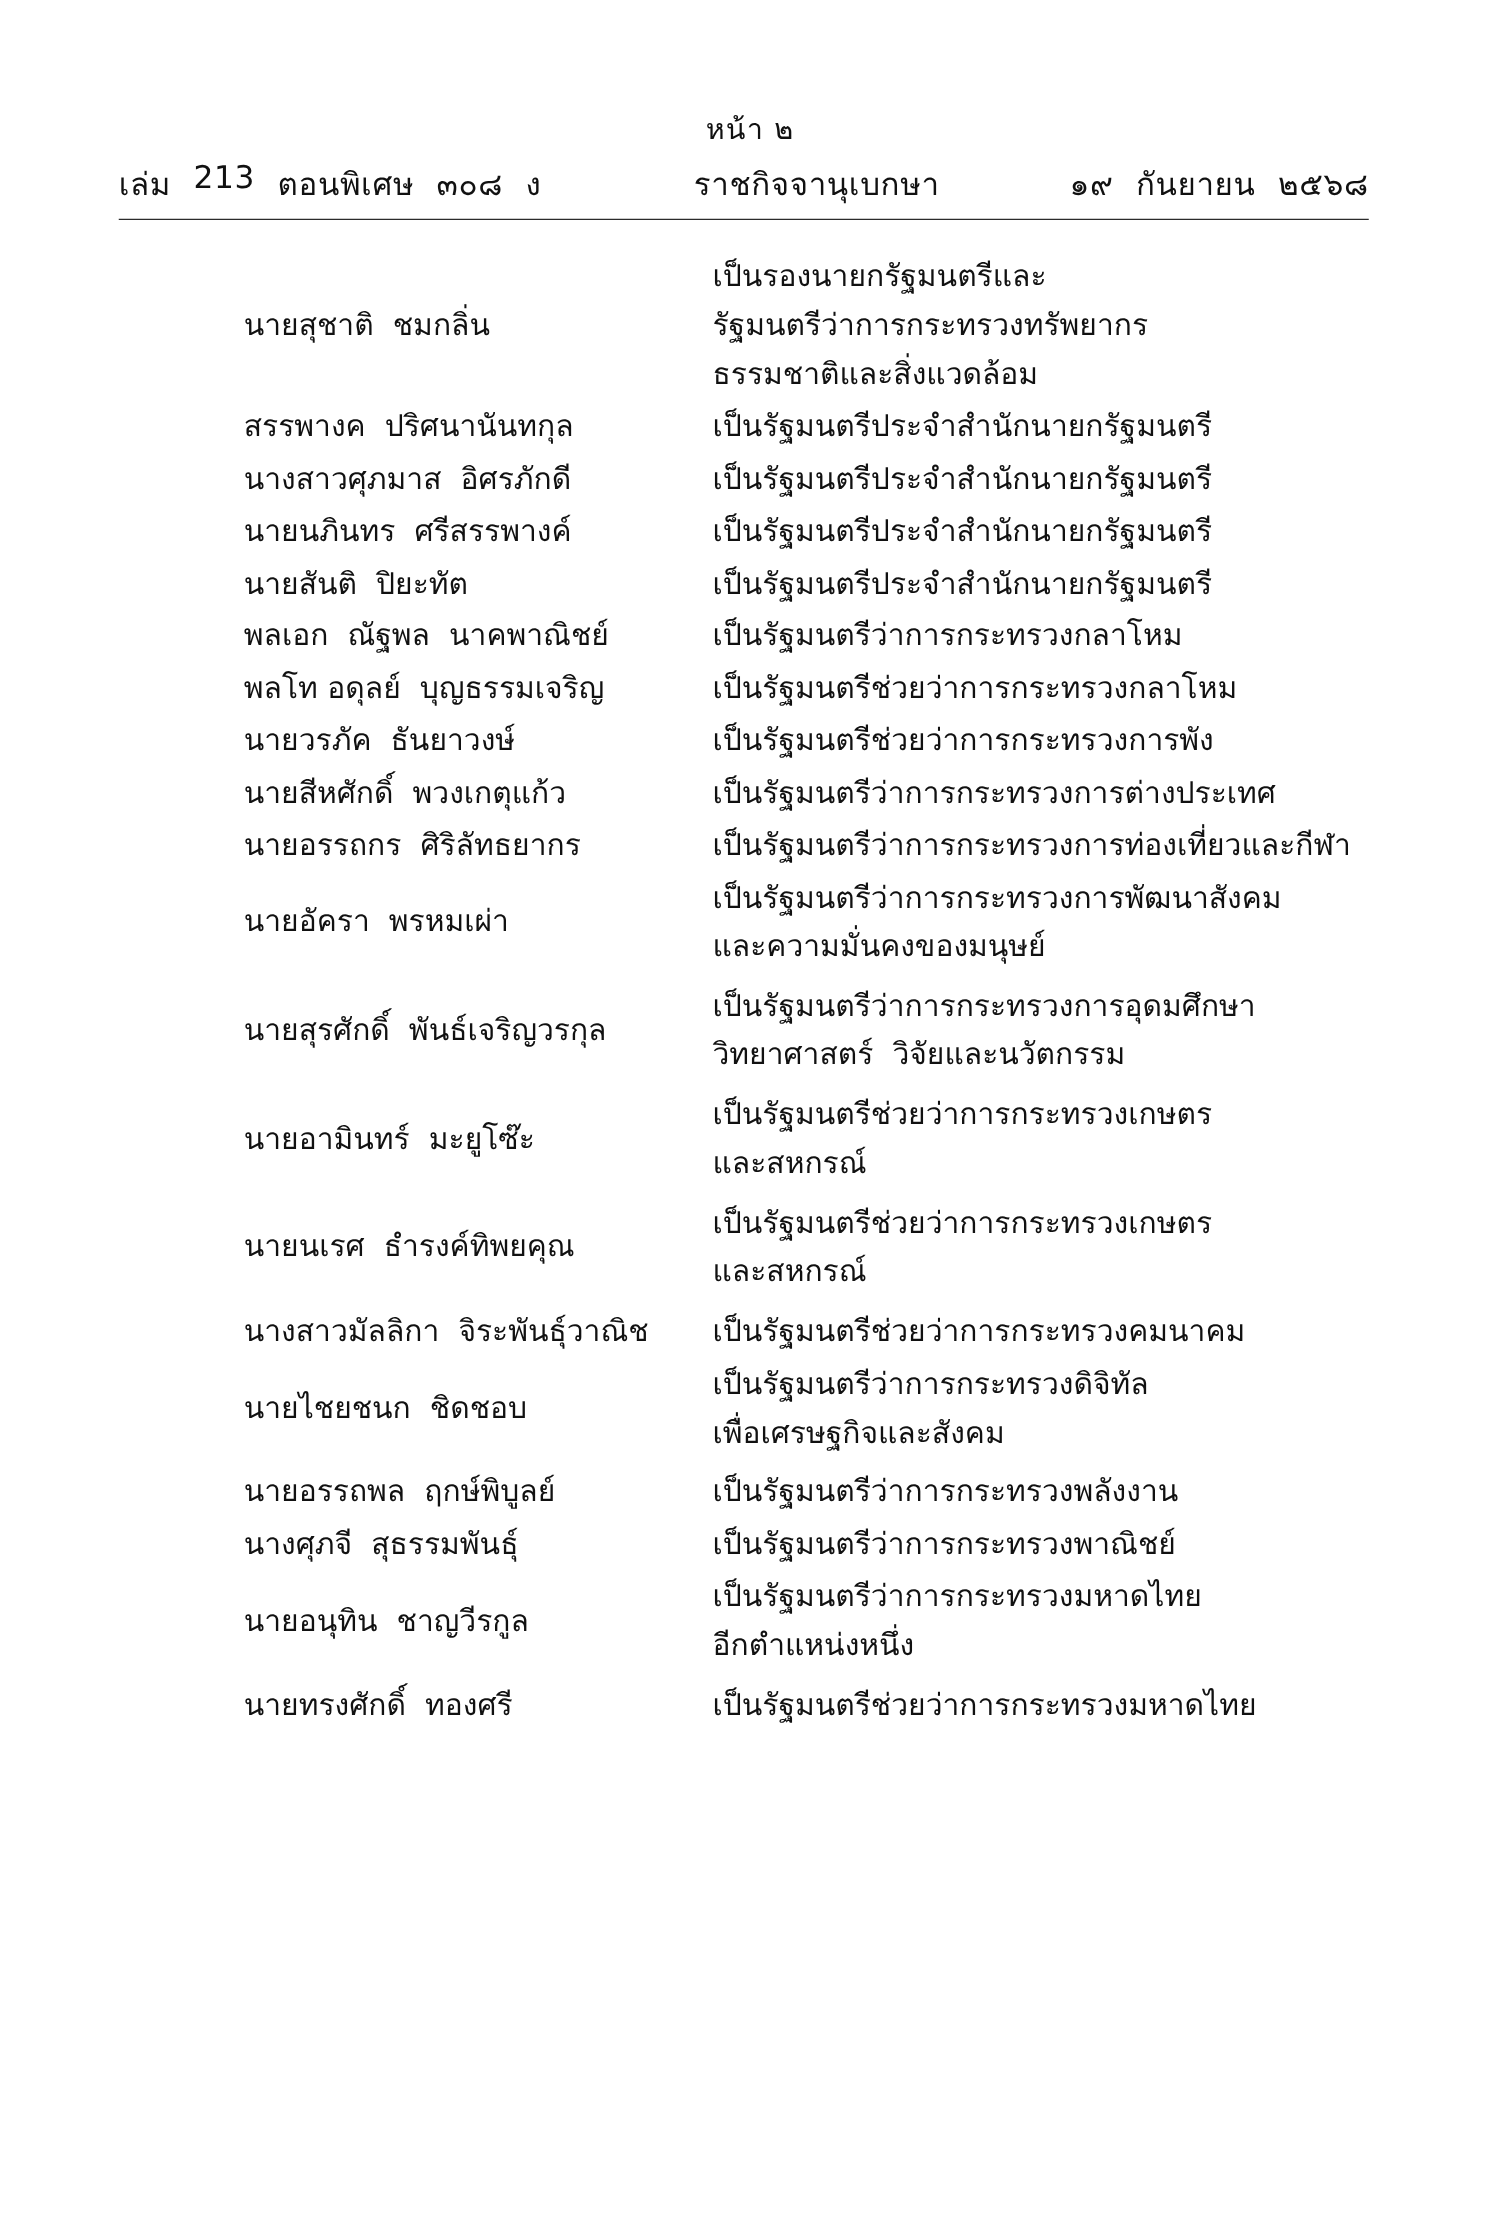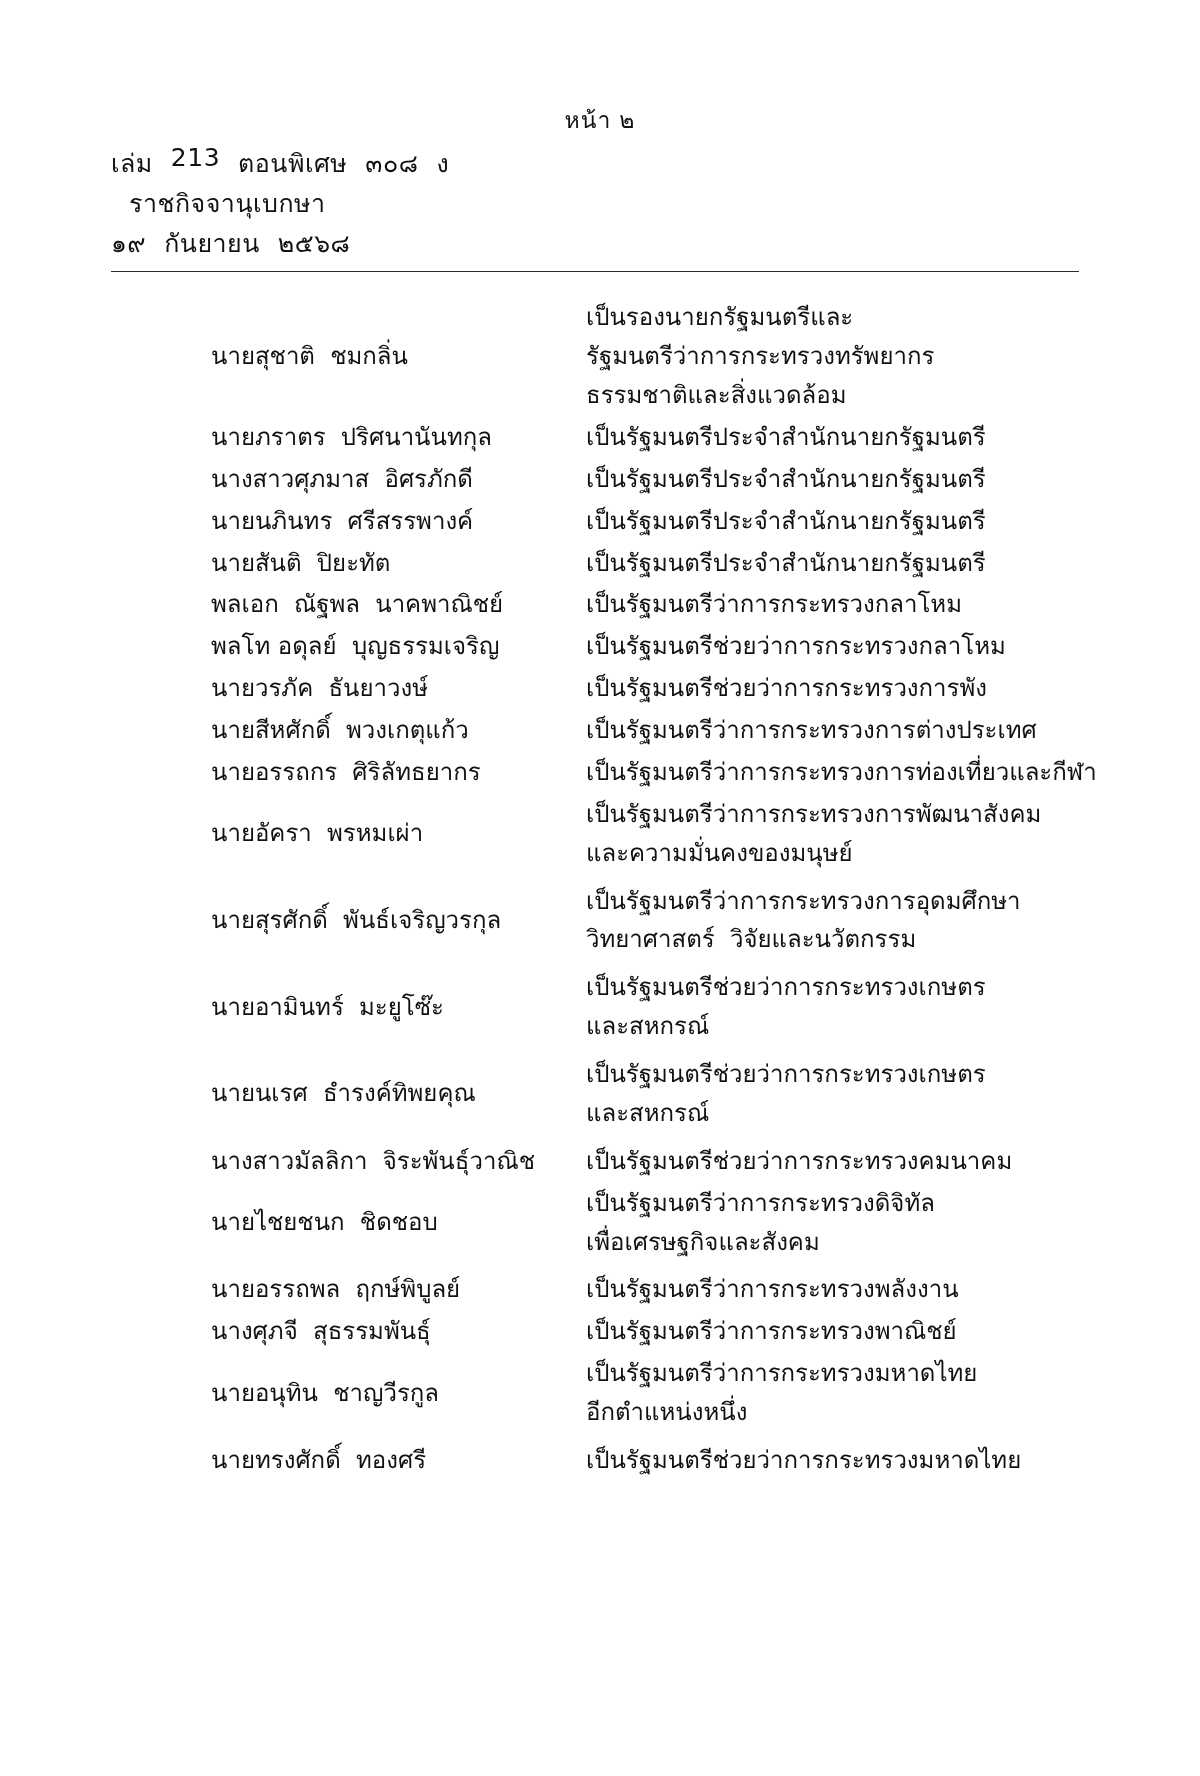--- a/index.html
+++ b/index.html
@@ -12,42 +12,41 @@
     min-height: 1776px;
     font-family: "DejaVu Sans", sans-serif;
     color: #111111;
     -webkit-font-smoothing: antialiased;
   }
   .page {
     position: relative;
     width: 1200px;
     min-height: 1776px;
     box-sizing: border-box;
-    padding: 16px;
+    padding: 0;
   }
   
   .page-number-line {
     text-align: center;
     font-size: 23px;
     letter-spacing: 1px;
     padding-top: 92px;
     line-height: 1.1;
   }
   .page-number-line .pg-label { margin-right: 8px; }
 
   .header-row {
     display: flex;
     align-items: baseline;
     justify-content: space-between;
     margin: 10px 105px 0 95px;
     padding-bottom: 8px;
     border-bottom: 1.6px solid #2b2b2b;
     font-size: 25px;
     letter-spacing: 0.5px;
-    flex-direction: column;
   }
   .header-left, .header-right {
     display: flex;
     gap: 18px;
     white-space: nowrap;
   }
   .header-center {
     white-space: nowrap;
     padding-left: 18px;
   }
@@ -107,21 +106,21 @@
   <div class="entries" id="entries">
       <div class="entry">
         <div class="name-col">นายสุชาติ  ชมกลิ่น</div>
         <div class="role-col">
           <span class="role-line">เป็นรองนายกรัฐมนตรีและ</span>
           <span class="role-line">รัฐมนตรีว่าการกระทรวงทรัพยากร</span>
           <span class="role-line">ธรรมชาติและสิ่งแวดล้อม</span>
         </div>
       </div>
       <div class="entry">
-        <div class="name-col">นายภราตร  ปริศนานันทกุล</div>
+        <div class="name-col">สรรพางค  ปริศนานันทกุล</div>
         <div class="role-col">
           <span class="role-line">เป็นรัฐมนตรีประจำสำนักนายกรัฐมนตรี</span>
         </div>
       </div>
       <div class="entry">
         <div class="name-col">นางสาวศุภมาส  อิศรภักดี</div>
         <div class="role-col">
           <span class="role-line">เป็นรัฐมนตรีประจำสำนักนายกรัฐมนตรี</span>
         </div>
       </div>

